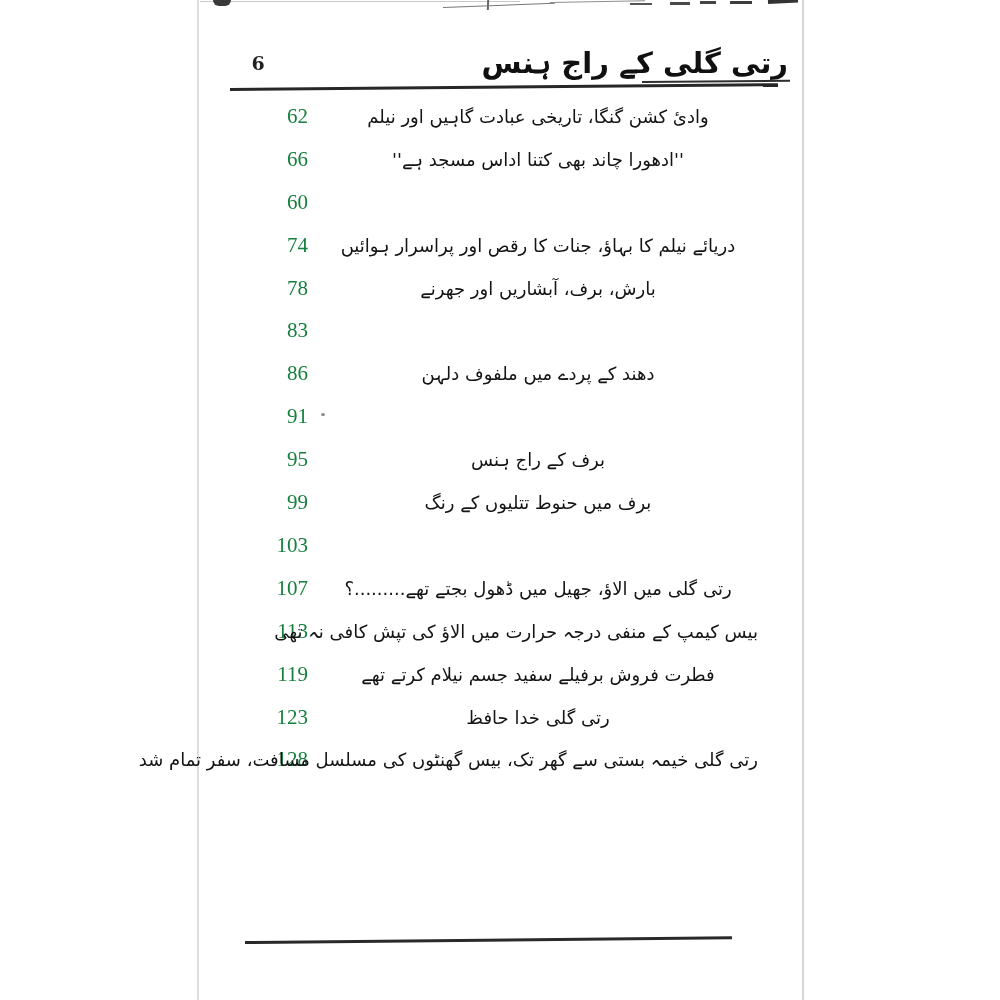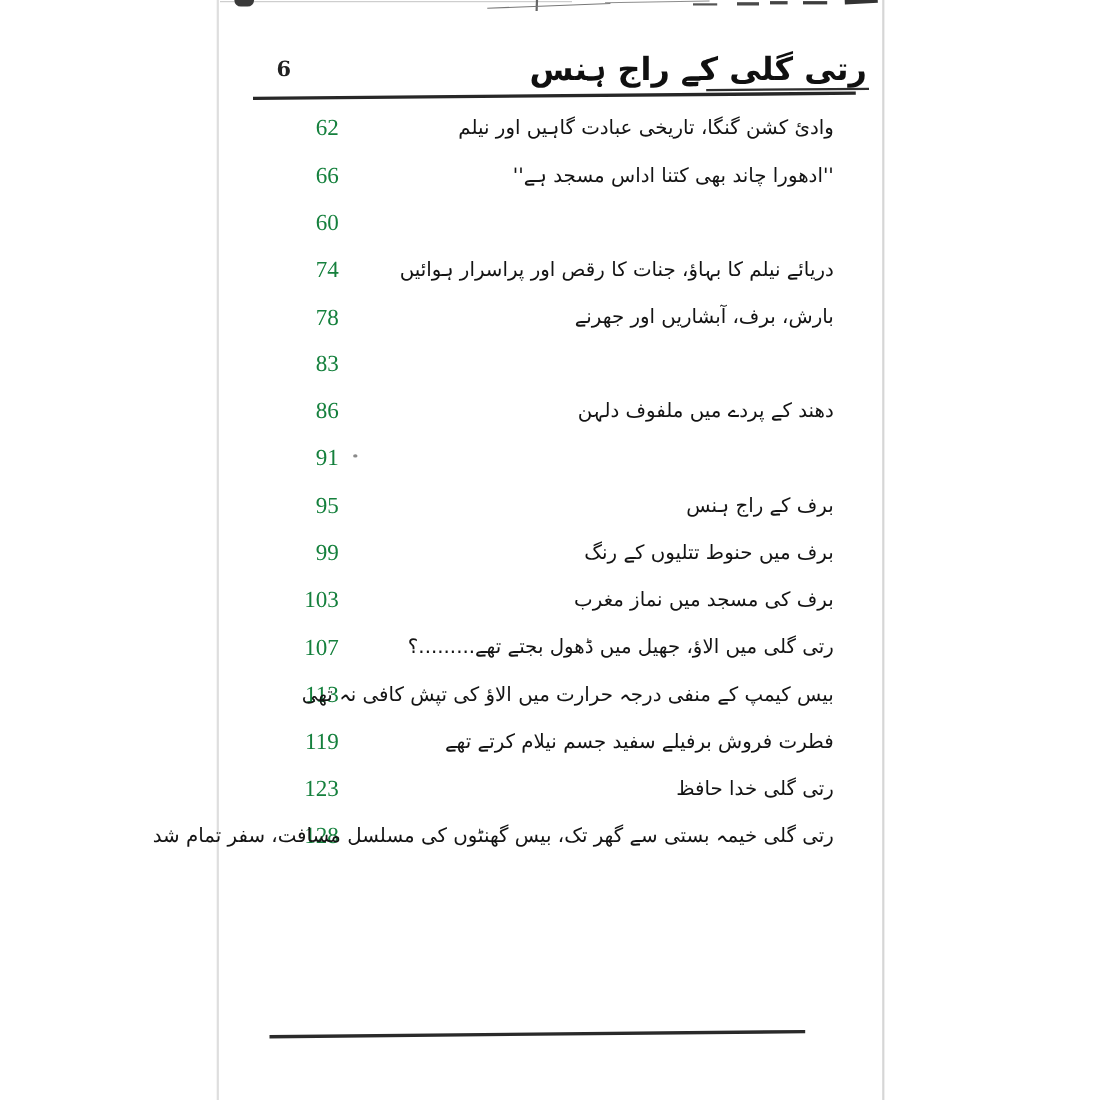--- a/index.html
+++ b/index.html
@@ -26,21 +26,21 @@
   .rule-title-underline{left:642px;top:81px;width:148px;height:2px;transform:rotate(-0.5deg);background:#2e2e2e;}
   .rule-footer{left:245px;top:941px;width:487px;height:2.5px;transform:rotate(-0.55deg);background:#2a2a2a;}
 
   
   .toc-row{position:absolute;left:230px;right:242px;height:43px;line-height:43px;}
   .toc-num{
     position:absolute;left:0;top:0;width:78px;height:43px;text-align:right;
     font-family:"Liberation Serif","DejaVu Serif",serif;font-size:21px;color:#15803d;
   }
   .toc-title{
-    position:absolute;right:0;top:0;left:88px;height:43px;direction:rtl;text-align:right;
+    position:absolute;right:0;top:0;left:88px;height:43px;direction:rtl;text-align:center;
     font-size:18px;color:#141414;white-space:nowrap;overflow:visible;
   }
 
   
   .artifact{position:absolute;transform-origin:left center;}
   .speck{position:absolute;background:#8a8a8a;border-radius:50%;}
 </style>
 </head>
 <body>
 
@@ -102,21 +102,20 @@
     <div class="toc-row" style="top:438px">
         <div class="toc-num">95</div>
         <div class="toc-title" dir="rtl">برف کے راج ہنس</div>
       </div>
     <div class="toc-row" style="top:481px">
         <div class="toc-num">99</div>
         <div class="toc-title" dir="rtl">برف میں حنوط تتلیوں کے رنگ</div>
       </div>
     <div class="toc-row" style="top:524px">
         <div class="toc-num">103</div>
-        <div class="toc-title" dir="rtl">برف کی مسجد میں نماز مغرب</div>
       </div>
     <div class="toc-row" style="top:567px">
         <div class="toc-num">107</div>
         <div class="toc-title" dir="rtl">رتی گلی میں الاؤ، جھیل میں ڈھول بجتے تھے.........؟</div>
       </div>
     <div class="toc-row" style="top:610px">
         <div class="toc-num">113</div>
         <div class="toc-title" dir="rtl">بیس کیمپ کے منفی درجہ حرارت میں الاؤ کی تپش کافی نہ تھی</div>
       </div>
     <div class="toc-row" style="top:653px">

